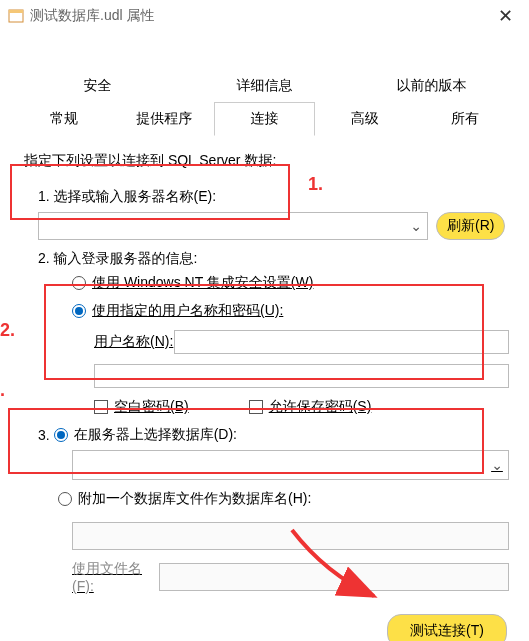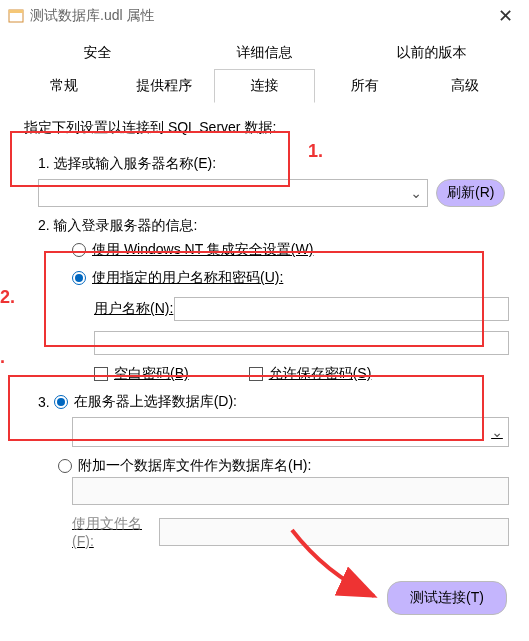--- a/index.html
+++ b/index.html
@@ -2,32 +2,32 @@
 <html><head>
 <meta charset="utf-8">
 <style>
   * { box-sizing: border-box; font-family: "Microsoft YaHei", "Segoe UI", Tahoma, sans-serif; }
   body { margin:0; background:#fff; width:529px; height:641px; position:relative; overflow:hidden; color:#000; font-size:14px; }
   .titlebar { height:32px; display:flex; align-items:center; padding:0 8px; }
   .titlebar .icon { width:16px; height:16px; margin-right:6px; display:flex; align-items:center; justify-content:center; }
   .titlebar .title { color:#666; flex:1; }
   .close-x { padding:4px 8px; color:#333; font-size:18px; line-height:1; }
   .tabs-wrap { padding:4px 14px 0 14px; }
-  .tabs-row { display:flex; }
+  .tabs-row { display:flex;margin-top:33px; }
   .tab { flex:1; text-align:center; padding:7px 0; font-size:14px; color:#000; cursor:default; border:1px solid transparent; position:relative; }
   .tab.active { border:1px solid #ccc; border-bottom:1px solid #fff; background:#fff; z-index:2; }
   .tabs-row2 { margin-top:-1px; }
   .content { padding:16px 20px 0 24px; position:relative; }
   .instr { margin-bottom:18px; }
   .hl { position:absolute; border:2px solid #e33; pointer-events:none; }
   .hl-num { position:absolute; color:#e33; font-weight:bold; font-size:18px; }
   .row { display:flex; align-items:center; }
   .combo { flex:1; height:28px; border:1px solid #bbb; background:#fff; display:flex; align-items:center; position:relative; }
   .combo .caret { width:22px; text-align:center; color:#555; margin-left:auto; }
-  .btn { border:1px solid #bbb; background:#c4b5fd; padding:4px 10px; height:28px; display:flex; align-items:center; justify-content:center; border-radius:14px; }
+  .btn { border:1px solid #bbb; background:#fde047; padding:4px 10px; height:28px; display:flex; align-items:center; justify-content:center; border-radius:14px; }
   input.txt { height:24px; border:1px solid #bbb; background:#fff; padding:0 4px; width:100%; font-size:14px; }
   .radio,.chk { width:14px; height:14px; border:1px solid #555; display:inline-block; margin-right:6px; vertical-align:-2px; background:#fff; }
   .radio { border-radius:50%; position:relative; }
   .radio.sel::after { content:""; position:absolute; inset:2px; border-radius:50%; background:#0067c0; }
   .radio.sel { border-color:#0067c0; }
   .sect { margin-top:10px; }
   .sub { margin-left:34px;text-decoration:underline; }
   .grey { color:#8a8a8a; }
   .fld { display:flex; align-items:center; margin-top:10px; }
   .fld .lbl { width:100px; }
@@ -50,22 +50,22 @@
 <div class="tabs-wrap">
   <div class="tabs-row">
     <div class="tab">安全</div>
     <div class="tab">详细信息</div>
     <div class="tab">以前的版本</div>
   </div>
   <div class="tabs-row tabs-row2">
     <div class="tab">常规</div>
     <div class="tab">提供程序</div>
     <div class="tab active">连接</div>
+    <div class="tab">高级</div>
     <div class="tab">所有</div>
-    <div class="tab">高级</div>
   </div>
 </div>
 
 <div class="content">
   <div class="instr">指定下列设置以连接到 SQL Server 数据:</div>
 
   <div class="sect" style="margin-left:14px;">
     <div>1. 选择或输入服务器名称(E):</div>
     <div class="row" style="margin-top:6px; gap:8px;">
       <div class="combo" style="max-width:390px;">
@@ -122,21 +122,21 @@
         <span></span>
         <span class="caret">⌄</span>
       </div>
     </div>
     <div class="row" style="margin-left:20px; margin-top:10px;text-align:right;">
       <label class="row">
         <span class="radio"></span>
         <span>附加一个数据库文件作为数据库名(H):</span>
       </label>
     </div>
-    <div class="sub" style="margin-top:2px;">
+    <div class="sub" style="margin-top:14px;">
       <input class="txt grey" style="height: 28px; background: rgb(250, 250, 250);" disabled="" value="">
       <div class="fld">
         <span class="lbl grey" style="width:110px;">使用文件名(F):</span>
         <input class="txt grey" style="height: 28px; background: rgb(250, 250, 250);" disabled="" value="">
       </div>
     </div>
   </div>
 
   <div style="position:absolute; right:22px; top:478px;">
     <div class="btn" style="width:120px; height:34px;">测试连接(T)</div>

